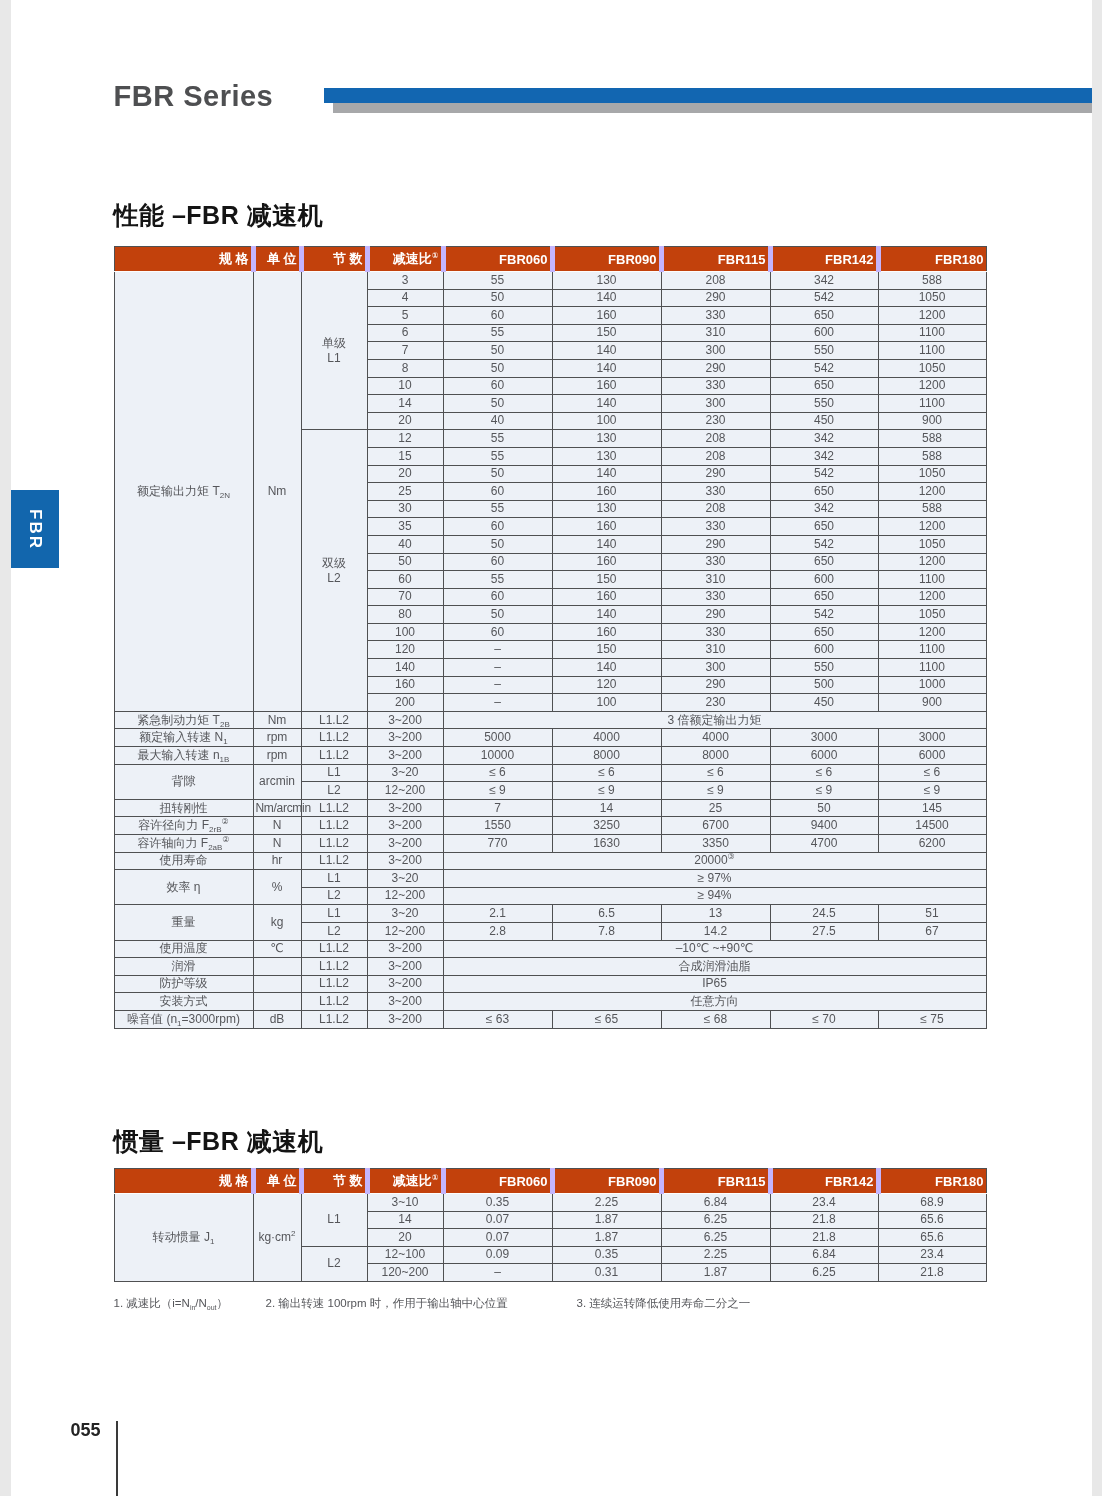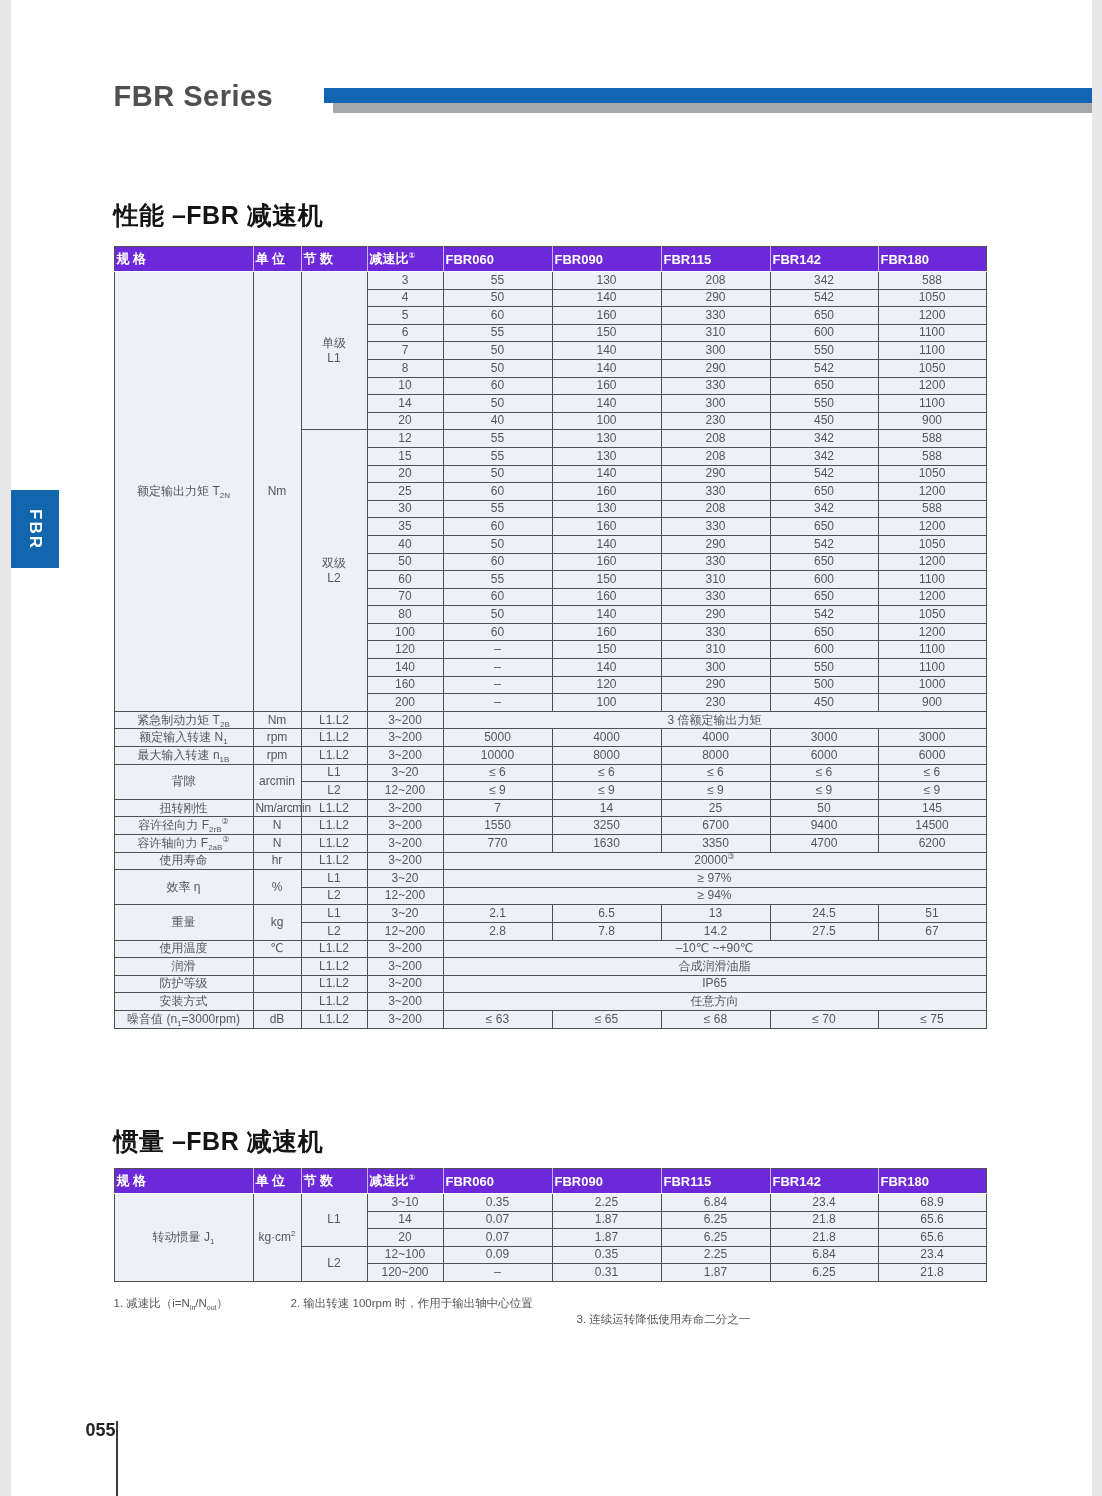--- a/index.html
+++ b/index.html
@@ -31,43 +31,43 @@
   #inertia-heading { top:1125px; }
 
   table.spec {
     position:absolute; left:103px; border-collapse:collapse; table-layout:fixed;
     width:872px; border:1px solid #4f5052;
   }
   #perf-table { top:246px; }
   #inertia-table { top:1168px; }
 
   table.spec th {
-    background:#6d28d9; color:#ffffff; font-size:13px; font-weight:bold;
-    height:25px; text-align:left; padding:0 2px;
+    background:#c2410c; color:#ffffff; font-size:13px; font-weight:bold;
+    height:25px; text-align:right; padding:0 2px;
     border-bottom:1px solid #fdfdfd;
   }
-  table.spec th + th { border-left:1px solid #c4b5fd; }
+  table.spec th + th { border-left:5px solid #c4b5fd; }
   table.spec td {
     background:#edf1f7; border:1px solid #4f5052; font-size:12px; color:#55565a;
     text-align:center; height:17.6px; line-height:1.1; padding:0 2px;
   }
   td.lbl { text-align:left; padding-left:8px; }
   td.unit-sm { font-size:8.5px; letter-spacing:-0.3px; }
   sub { font-size:8px; line-height:0;text-align:center; }
   sup { font-size:8px; line-height:0; }
   .stage-line { line-height:1.25; }
 
   .footnotes { position:absolute; left:103px; top:1296px; width:890px; height:18px; font-size:11.5px; color:#55565a; }
   .footnotes .fn { position:absolute; top:0; white-space:nowrap; }
   #fn-1 { left:0; }
-  #fn-2 { left:177px; }
-  #fn-3 { left:463px;margin-top:16px; }
+  #fn-2 { left:152px; }
+  #fn-3 { left:463px; }
   .footnotes sub { font-size:7px; }
 
-  .page-num { position:absolute; left:75px; top:1420px; font-size:18px; font-weight:bold; color:#242424; }
+  .page-num { position:absolute; left:60px; top:1420px; font-size:18px; font-weight:bold; color:#242424; }
   .page-rule { position:absolute; left:105px; top:1421px; width:2px; height:75px; background:#3a3a3a; }
 </style>
 </head>
 <body>
 
 <div class="page">
 
   <div class="doc-title">FBR Series</div>
   <div class="bar-blue"></div>
   <div class="bar-gray"></div>

